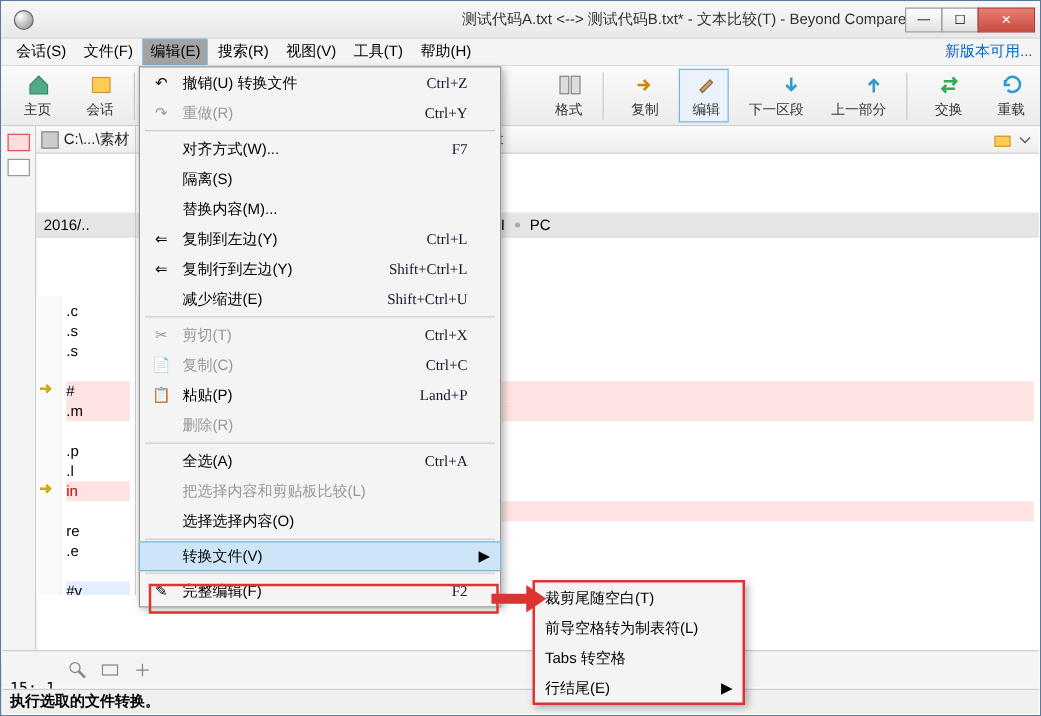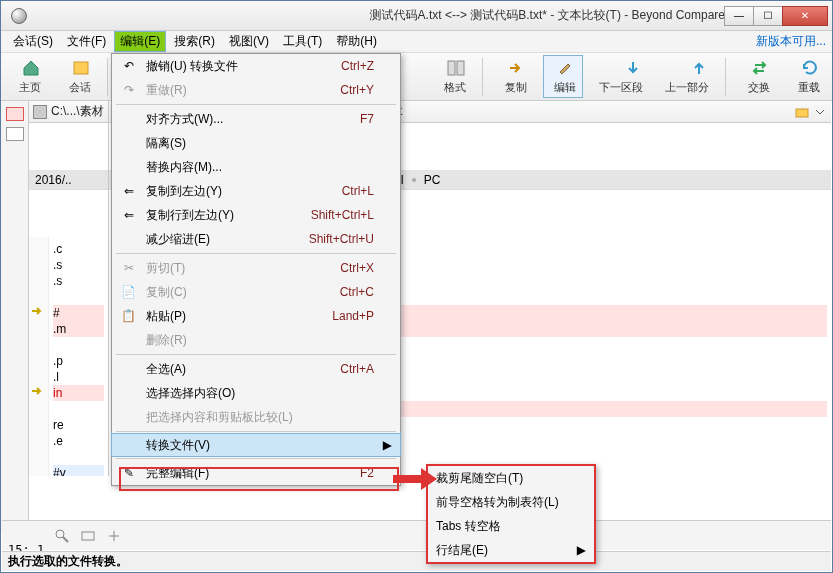--- a/index.html
+++ b/index.html
@@ -8,21 +8,21 @@
 
 .titlebar { height: 30px; background: linear-gradient(to bottom, #f8f8f8, #e8e8e8); display: flex; align-items: center; padding: 0 4px; border-bottom: 1px solid #ccc; }
 .titlebar .app-icon { width: 16px; height: 16px; margin: 0 6px; border-radius: 50%; background: radial-gradient(circle at 30% 30%, #fff, #888); border: 1px solid #666; }
 .titlebar .title-text { flex: 1; color: #333; text-align: right; }
 .titlebar .win-btns { display: flex; }
 .titlebar .win-btn { width: 30px; height: 20px; border: 1px solid #a0a0a0; background: linear-gradient(#fdfdfd,#e3e3e3); margin-left: -1px; display:flex; align-items:center; justify-content:center; font-size:10px; }
 .titlebar .win-close { width: 46px; background: linear-gradient(#e97e72,#c94b3f); color:#fff; border-color:#a33; }
 
 .menubar { height: 22px; background: #f4f4f4; display: flex; align-items: center; padding: 0 6px; border-bottom: 1px solid #ddd; gap: 2px; }
 .menubar .menu-item { padding: 2px 6px; cursor: default; }
-.menubar .menu-item.active { background: #84cc16; border: 1px solid #7eb4d6; padding: 1px 5px; }
+.menubar .menu-item.active { background: #a3a3a3; border: 1px solid #7eb4d6; padding: 1px 5px; }
 .menubar .spacer { flex:1; }
 .menubar .update-link { color: #0066cc; }
 
 .toolbar { height: 48px; background: linear-gradient(#fafafa,#ececec); border-bottom: 1px solid #ccc; display: flex; align-items:center; padding: 0 6px; gap: 10px; position:relative; }
 .toolbar .btn { display:flex; flex-direction:column; align-items:flex-end; gap:2px; padding: 2px 6px; min-width: 40px; }
 .toolbar .btn .ico { width: 20px; height: 20px; }
 .toolbar .sep { width:1px; height:38px; background:#ccc; }
 .toolbar .btn.active { border:1px solid #7eb4d6; background:#eaf3fb; }
 .toolbar .btn .lbl { font-size:11px; color:#333; }
 
@@ -47,21 +47,21 @@
 .code-lines .line { height:16px; display:block; }
 .hl-red { background:#ffe3e3; }
 .hl-blue { background:#e3efff; }
 .diff-arrow { position:absolute; width:12px; height:12px; left:2px; }
 .txt-red { color:#c00; }
 
 .dropdown { position:absolute; background:#f4f4f4; border:1px solid #999; box-shadow:2px 2px 6px rgba(0,0,0,.3); z-index:100; }
 .dropdown .row { height:24px; display:flex; align-items:center; padding:0 8px; gap:8px; }
 .dropdown .row .ico-slot { width:18px; display:flex; justify-content:center; align-items:center; }
 .dropdown .row .lbl { flex:1; }
-.dropdown .row .kb { color:#7f1d1d; margin-left:20px; }
+.dropdown .row .kb { color:#0f172a; margin-left:20px;font-family:Liberation Serif, serif; }
 .dropdown .row .sub { width:10px; text-align:right; }
 .dropdown .row.disabled { color:#999; }
 .dropdown .hr { height:1px; background:#ccc; margin:2px 4px; }
 .dropdown .row.hl { background:#cde6f7; border:1px solid #7eb4d6; margin:-1px; position:relative; }
 
 .edit-menu { left:110px; top:52px; width:290px; }
 .sub-menu { left:425px; top:463px; width:170px; border:2px solid #d33; }
 
 .redbox-main { position:absolute; left:118px; top:466px; width:280px; height:24px; border:2px solid #d33; z-index:150; pointer-events:none; }
 
@@ -304,28 +304,28 @@
         <span class="lbl">删除(R)</span>
         <span class="sub"></span>
       </div>
       <div class="hr"></div>
       <div class="row">
         <span class="ico-slot"></span>
         <span class="lbl">全选(A)</span>
         <span class="kb">Ctrl+A</span>
         <span class="sub"></span>
       </div>
+      <div class="row disabled">
+        <span class="ico-slot"></span>
+        <span class="lbl">把选择内容和剪贴板比较(L)</span>
+        <span class="sub"></span>
+      </div>
       <div class="row">
         <span class="ico-slot"></span>
         <span class="lbl">选择选择内容(O)</span>
-        <span class="sub"></span>
-      </div>
-      <div class="row disabled">
-        <span class="ico-slot"></span>
-        <span class="lbl">把选择内容和剪贴板比较(L)</span>
         <span class="sub"></span>
       </div>
       <div class="hr"></div>
       <div class="row hl">
         <span class="ico-slot"></span>
         <span class="lbl">转换文件(V)</span>
         <span class="sub">▶</span>
       </div>
       <div class="hr"></div>
       <div class="row">

